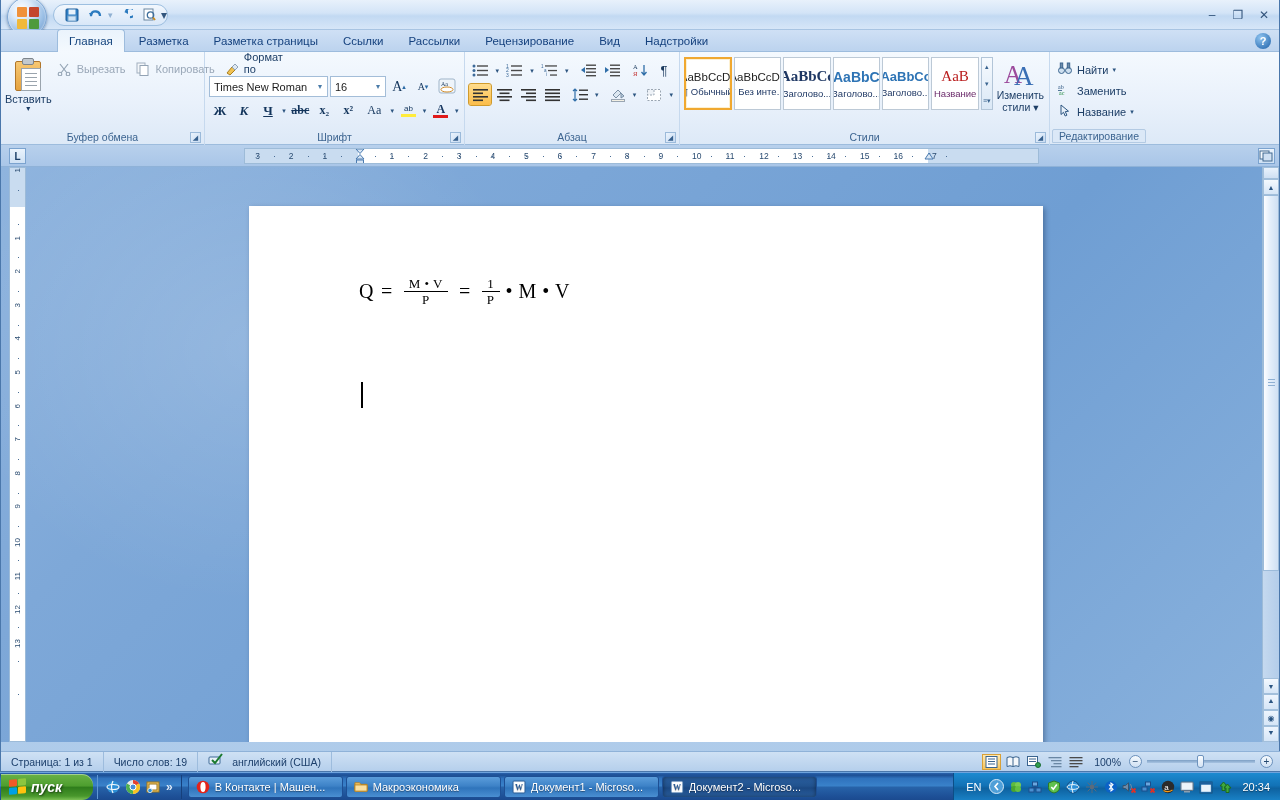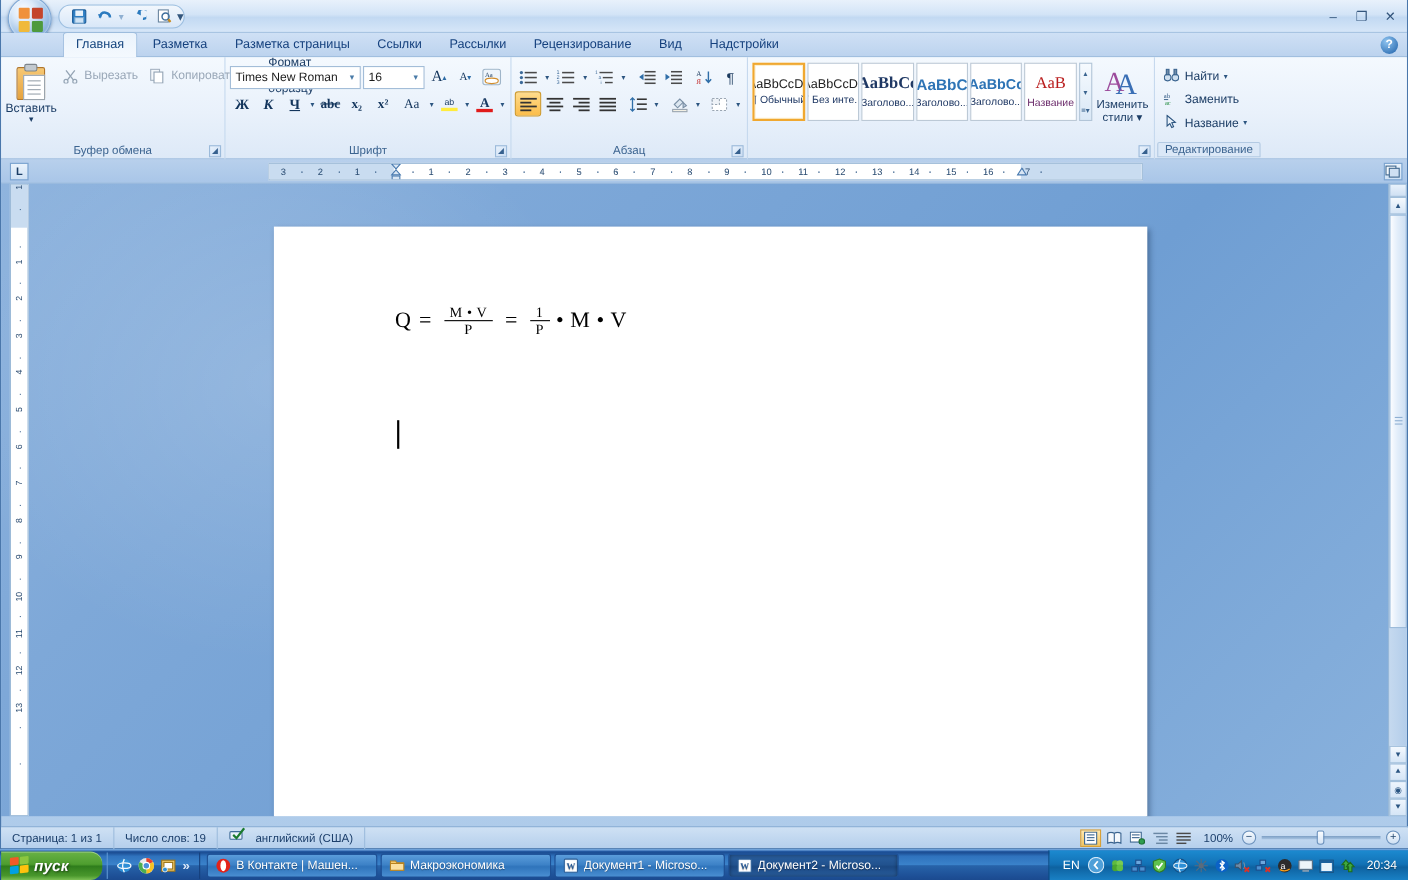--- a/index.html
+++ b/index.html
@@ -474,21 +474,21 @@
               </svg>
           </span>
           <span>Формат по образцу</span>
         </div>
       </div>
       <div class="group-label">Буфер обмена</div>
       <div class="group-launcher">◢</div>
     </div>
 
     <div class="group g-font">
-      <div class="row" style="margin-top:5px">
+      <div class="row" style="margin-top:21px">
         <div class="combo combo-font">
           <span>Times New Roman</span>
           <span class="caret">▾</span>
         </div>
         <div class="combo combo-size">
           <span>16</span>
           <span class="caret">▾</span>
         </div>
         <div class="rbtn ser" style="font-size:14px">
           <span>A</span>
@@ -702,20 +702,21 @@
         <div class="ss-btn">≡▾</div>
       </div>
       <div class="change-styles">
         <svg width="34" height="30" viewBox="0 0 34 30">
             <text x="1" y="24" font-size="25" fill="#9c4b9c" font-family="serif">A</text>
             <text x="11" y="26" font-size="27" fill="#3a6fb5" font-family="serif">A</text>
           </svg>
         <span class="cs-label">Изменить</span>
         <span class="cs-label">стили ▾</span>
       </div>
+      <div class="group-label">Стили</div>
       <div class="group-launcher">◢</div>
     </div>
 
     <div class="group g-edit">
       <div class="edit-item" style="margin-top:4px">
         <span class="mini-icon">
           <svg width="14" height="13" viewBox="0 0 14 13">
               <circle cx="3.5" cy="8.5" r="3" fill="#cfe0f0" stroke="#3a648f"></circle>
               <circle cx="10.5" cy="8.5" r="3" fill="#cfe0f0" stroke="#3a648f"></circle>
               <rect x="2.3" y="1" width="2.4" height="5" fill="#6f8ba8" stroke="#3a648f"></rect>

